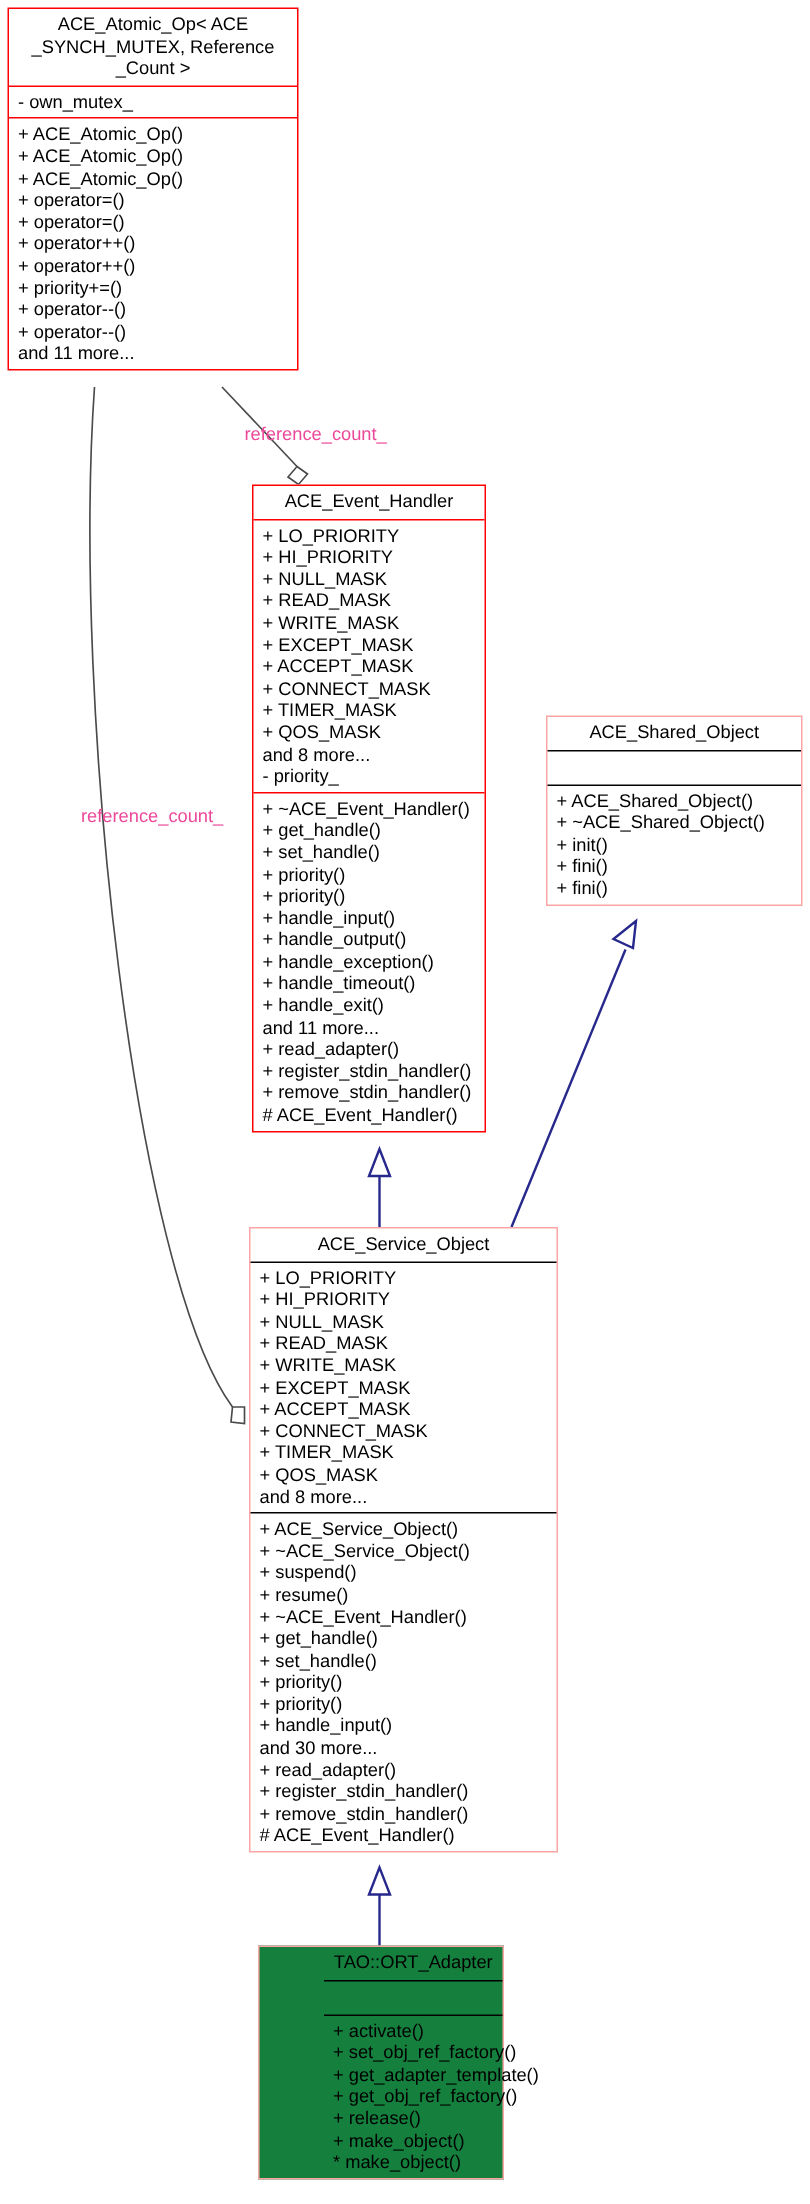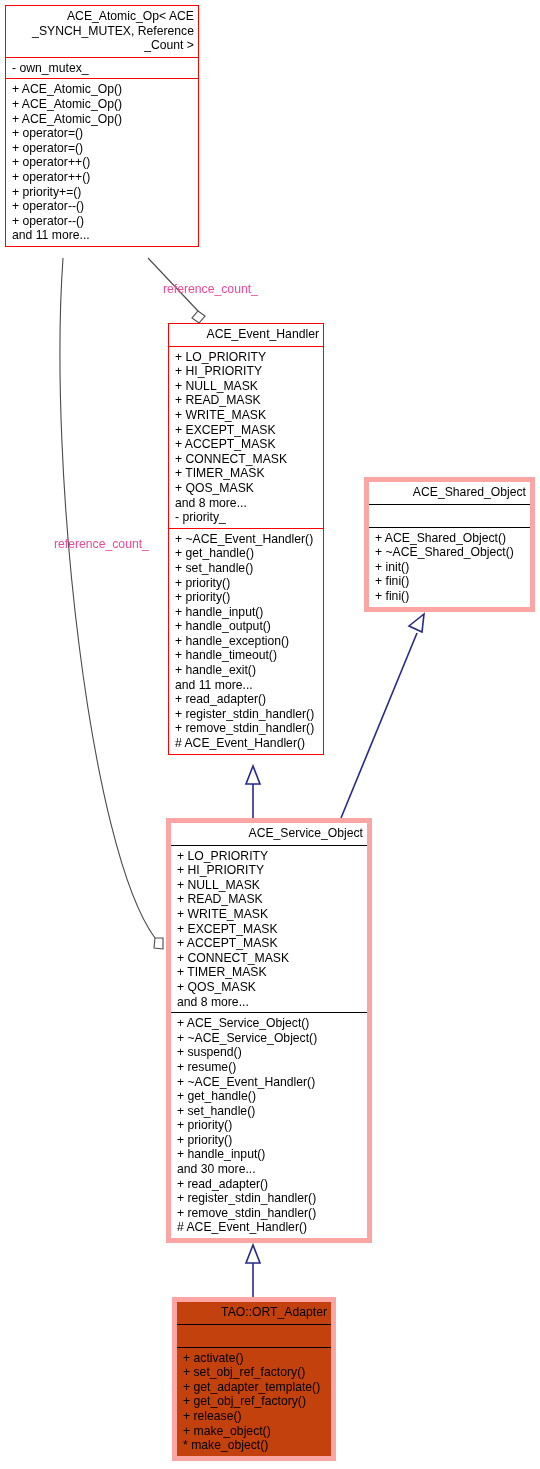--- a/index.html
+++ b/index.html
@@ -24,33 +24,34 @@
     position: absolute;
     left: 0; top: 0;
     width: 540px;
     height: 1469px;
     pointer-events: none;
   }
   .uml-class {
     position: absolute;
     box-sizing: border-box;
     background: #ffffff;
-    border: 5px solid #fca5a5;
+    border: 1px solid #fca5a5;
     font-size: 12.2px;
     line-height: 14.6px;
     color: #000000;
   }
   .uml-class.red {
     border: 1px solid #ff0000;
   }
   .uml-class.grey {
-    background: #c2410c;
+    background: #15803d;
+    padding-left: 43px;
   }
   .uml-title {
-    text-align: right;
+    text-align: center;
     padding: 3px 4px 4px 4px;
     white-space: pre-line;
   }
   .uml-sep {
     height: 0;
     border-top: 1px solid #000000;
   }
   .uml-class.red .uml-sep {
     border-top: 1px solid #ff0000;
   }

